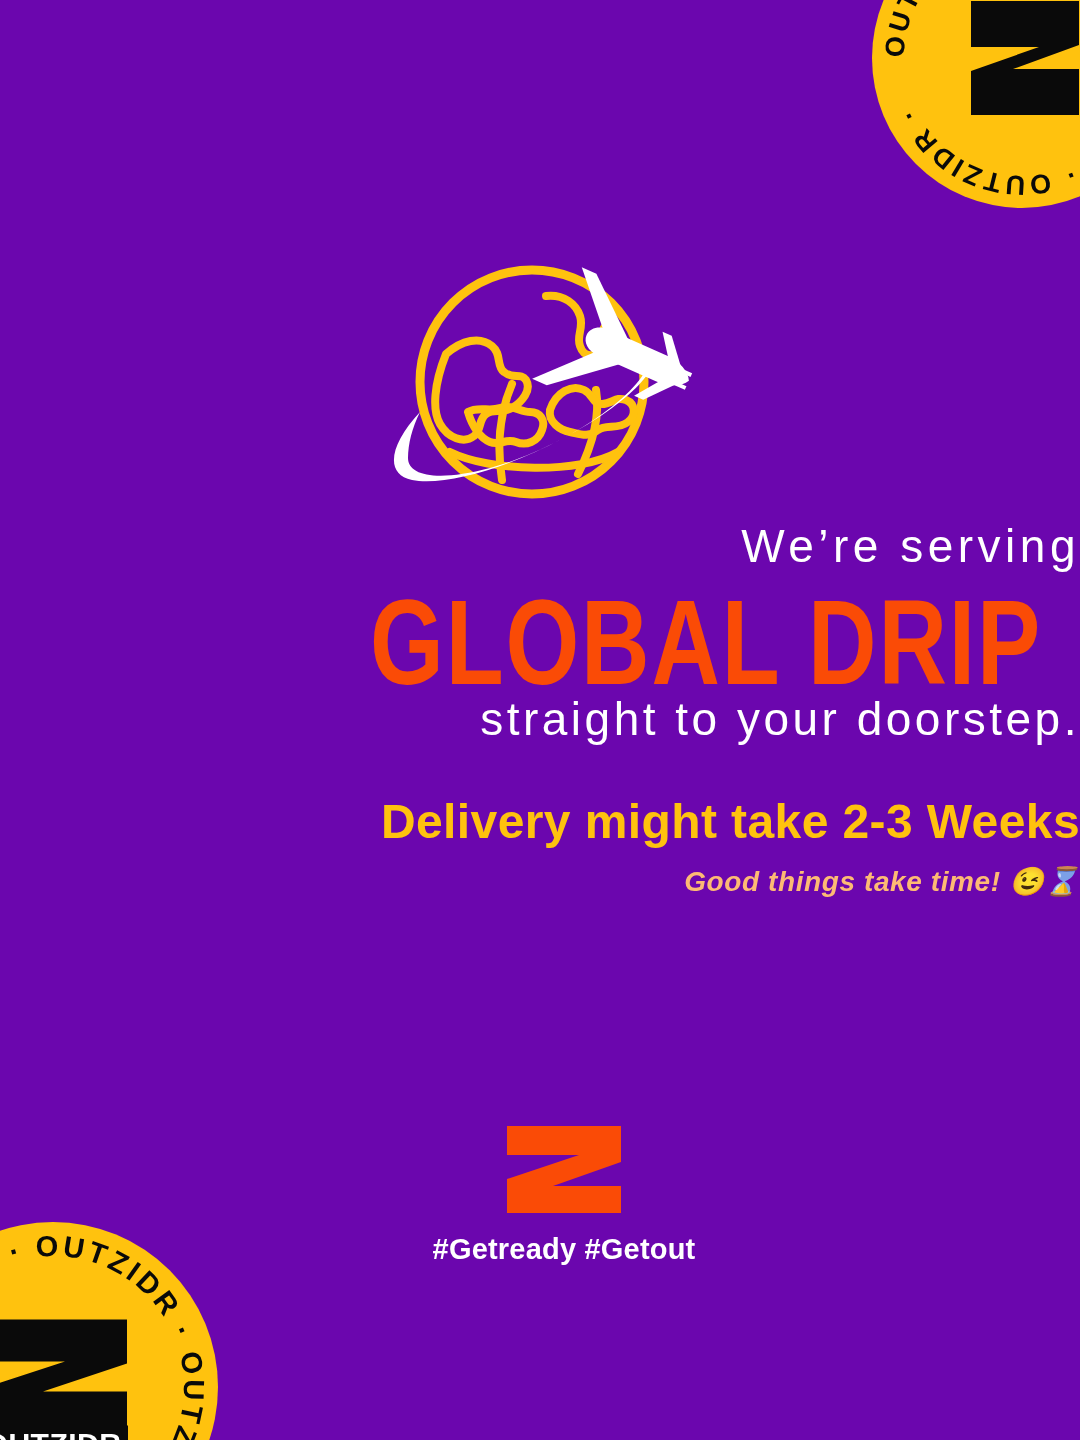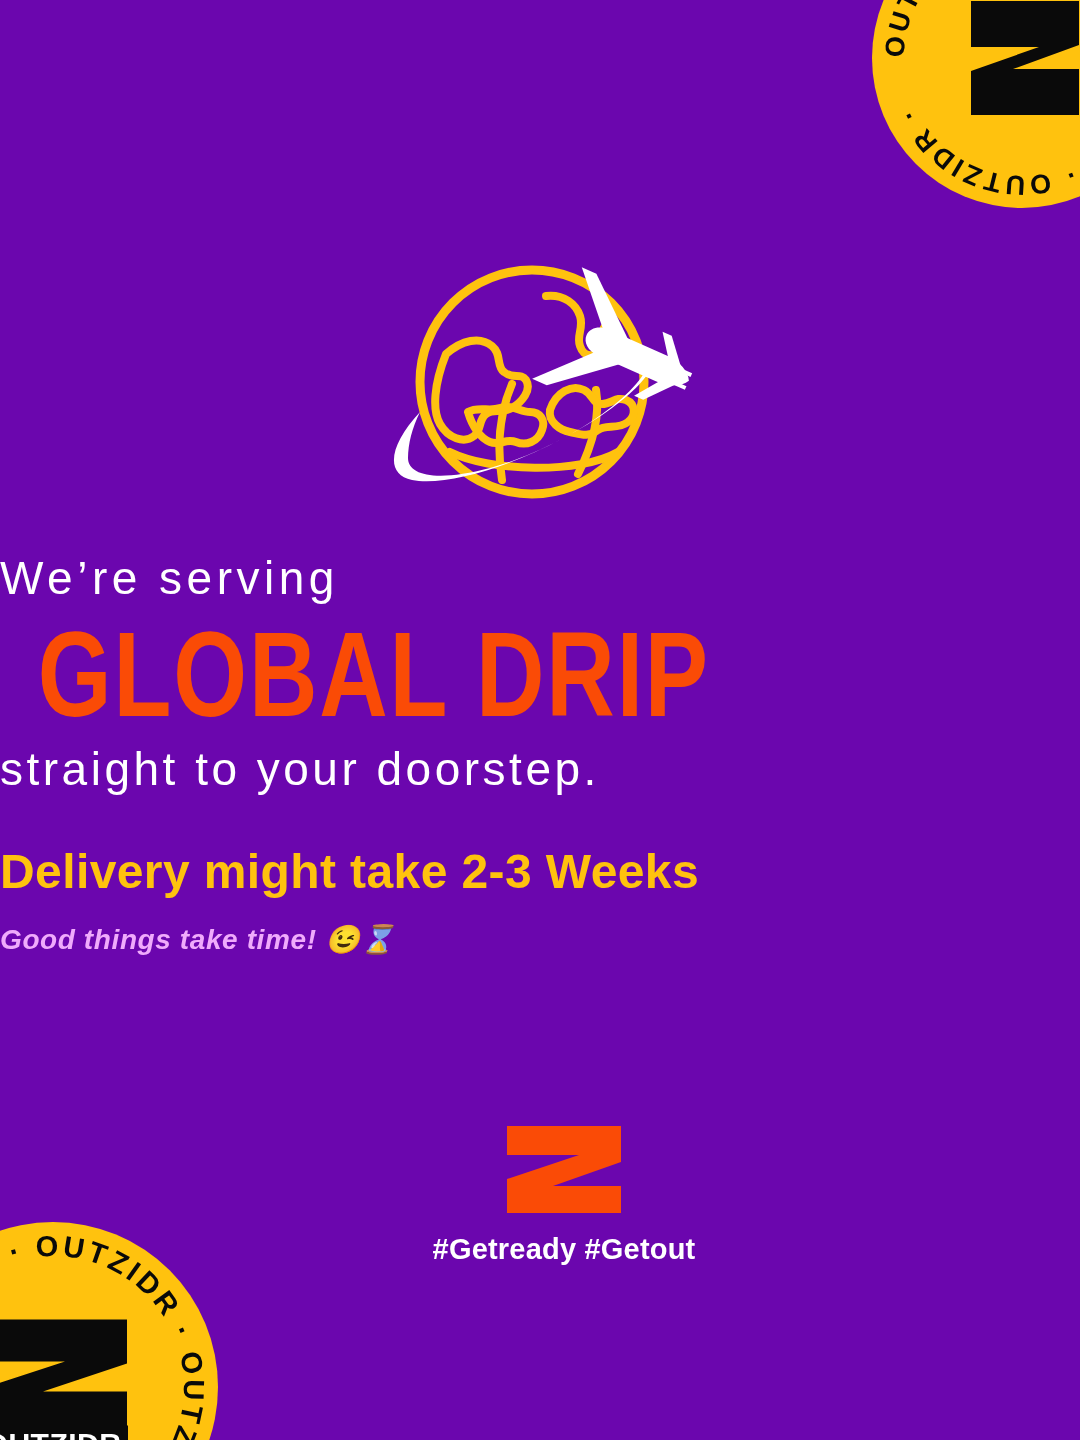--- a/index.html
+++ b/index.html
@@ -75,22 +75,22 @@
     top: 262px;
     display: flex;
     justify-content: center;
   }
 
   
   .copy {
     position: absolute;
     left: 0;
     right: 0;
-    top: 552px;
-    text-align: left;
+    top: 520px;
+    text-align: right;
   }
   .line-serving {
     color: #ffffff;
     font-size: 46px;
     font-weight: 300;
     letter-spacing: 4.5px;
     line-height: 1.15;
   }
   .line-headline {
     color: #FA4B06;
@@ -102,39 +102,39 @@
     transform: scaleX(0.93) scaleY(1.18);
     transform-origin: center top;
     font-stretch: condensed;
   }
   .line-doorstep {
     color: #ffffff;
     font-size: 46px;
     font-weight: 300;
     letter-spacing: 3.5px;
     line-height: 1.15;
-    margin-top: 24px;
+    margin-top: 6px;
   }
   .line-delivery {
     color: #FFC20E;
     font-size: 48px;
     font-weight: bold;
     letter-spacing: 0.4px;
     line-height: 1.15;
     margin-top: 48px;
     font-stretch: semi-condensed;
   }
   .line-goodthings {
-    color: #f0abfc;
+    color: #fdba74;
     font-size: 28px;
     font-weight: bold;
     font-style: italic;
     letter-spacing: 0.6px;
     line-height: 1.2;
-    margin-top: 24px;
+    margin-top: 16px;
   }
 
   
   .footer {
     position: absolute;
     left: 0;
     right: 0;
     top: 1122px;
     display: flex;
     flex-direction: column;

